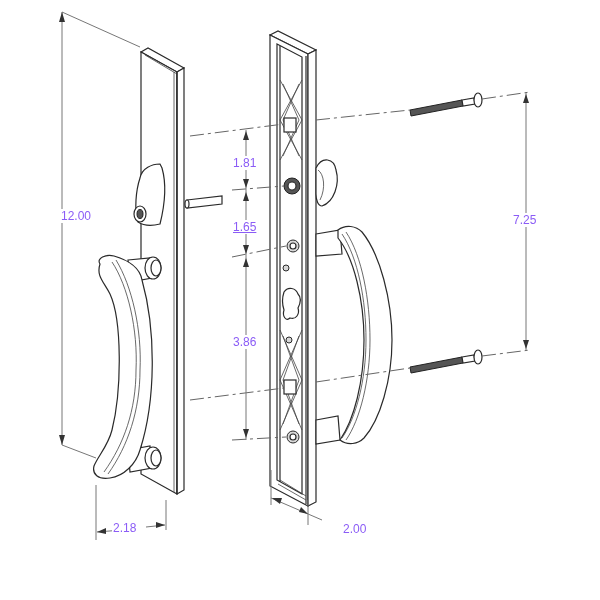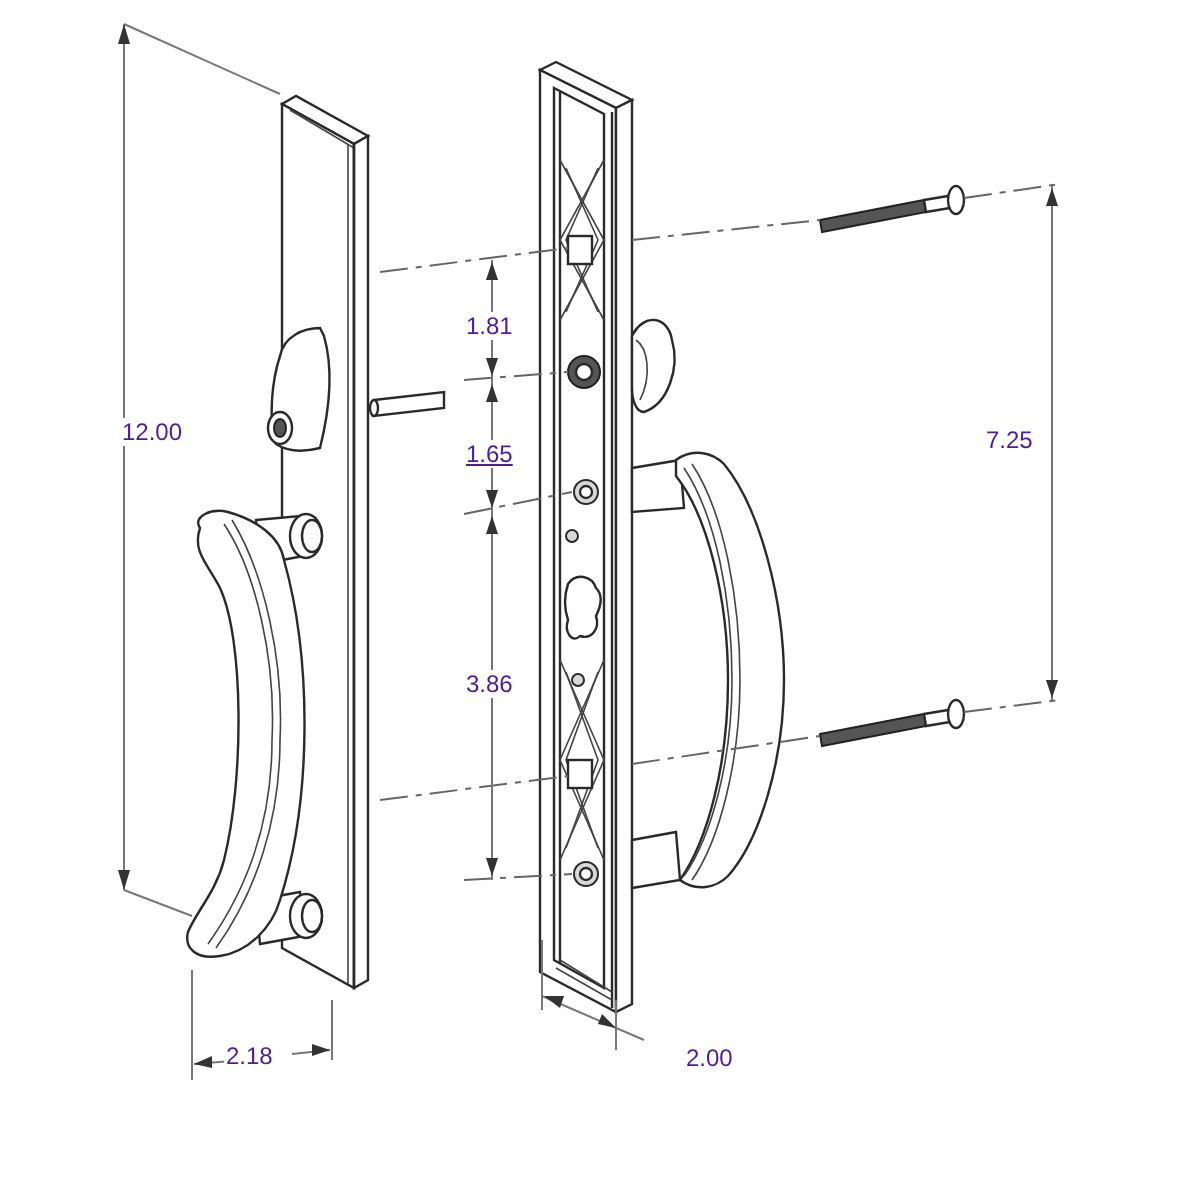--- a/index.html
+++ b/index.html
@@ -2,21 +2,21 @@
 <html><head>
 <meta charset="utf-8">
 <style>
   html, body { margin: 0; padding: 0; background: #ffffff; }
   body { width: 600px; height: 600px; overflow: hidden; position: relative; }
   #drawing { position: absolute; left: 0; top: 0; width: 600px; height: 600px; }
   .dim-label {
     position: absolute;
     font-family: "Liberation Sans", sans-serif;
     font-size: 12px;
-    color: #4c1d95;
+    color: #8b5cf6;
     background: #ffffff;
     padding: 0 1px;
     line-height: 14px;
     white-space: nowrap;
   }
   .ln { stroke: #2a2a2a; fill: none; stroke-width: 1.2; }
   .ln-thin { stroke: #444; fill: none; stroke-width: 0.8; }
   .fill-w { fill: #ffffff; stroke: #2a2a2a; stroke-width: 1.2; }
   .fill-g { fill: #d8d8d8; stroke: #2a2a2a; stroke-width: 1; }
   .fill-dk { fill: #555; stroke: #222; stroke-width: 1; }
@@ -172,15 +172,15 @@
     <line class="dim" x1="271" y1="498" x2="322" y2="520"></line>
     <polygon class="arrow" points="272,498 280,504 282,498"></polygon>
     <polygon class="arrow" points="308,514 299,512 301,507"></polygon>
   </g>
 </svg>
 
 <span class="dim-label" style="left:60px; top:209px;">12.00</span>
 <span class="dim-label" style="left:232px; top:156px;">1.81</span>
 <span class="dim-label" style="left:232px; top:220px;text-decoration:underline;">1.65</span>
 <span class="dim-label" style="left:232px; top:335px;">3.86</span>
-<span class="dim-label" style="left:492px; top:213px;text-align:right;">7.25</span>
+<span class="dim-label" style="left:512px; top:213px;text-align:right;">7.25</span>
 <span class="dim-label" style="left:112px; top:521px;">2.18</span>
 <span class="dim-label" style="left:342px; top:522px;">2.00</span>
 
 </body></html>

